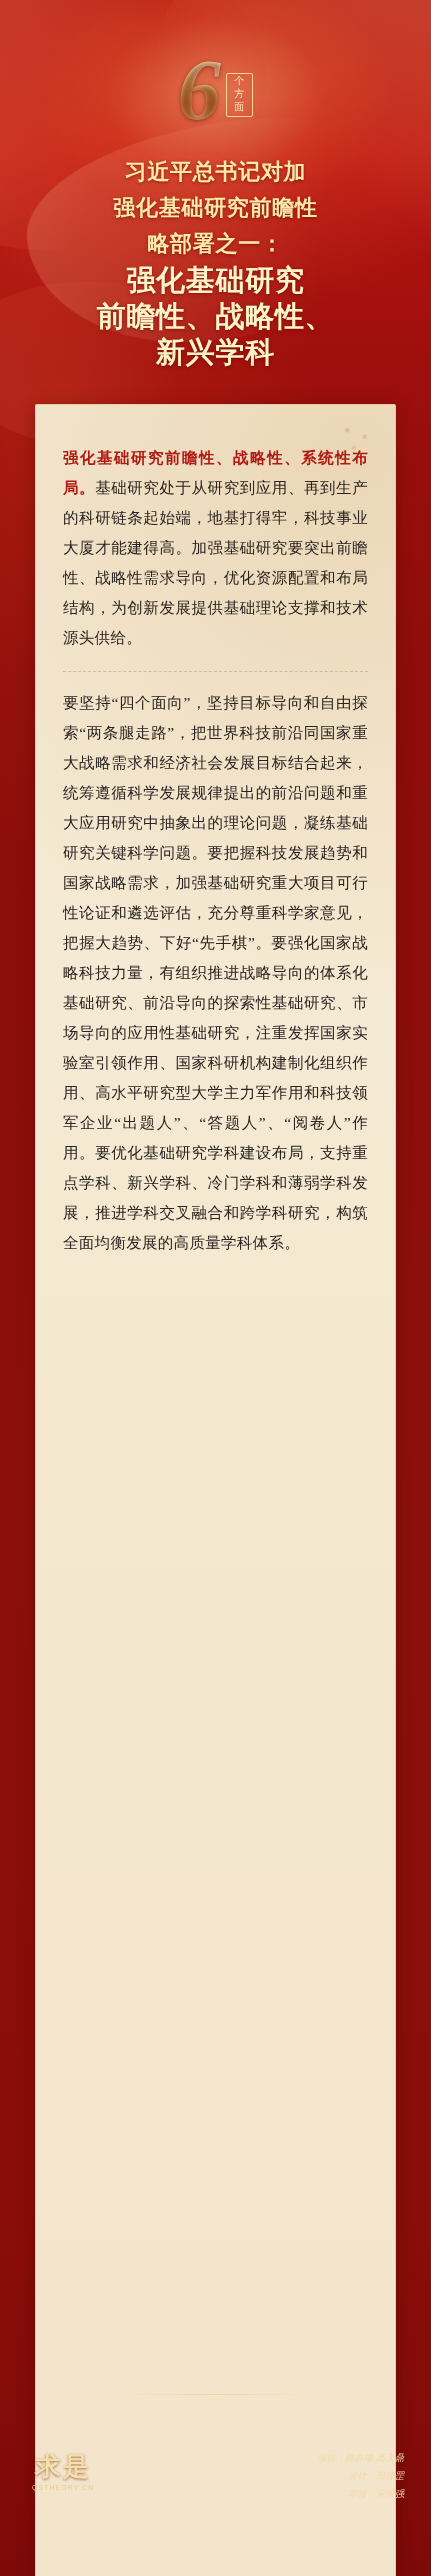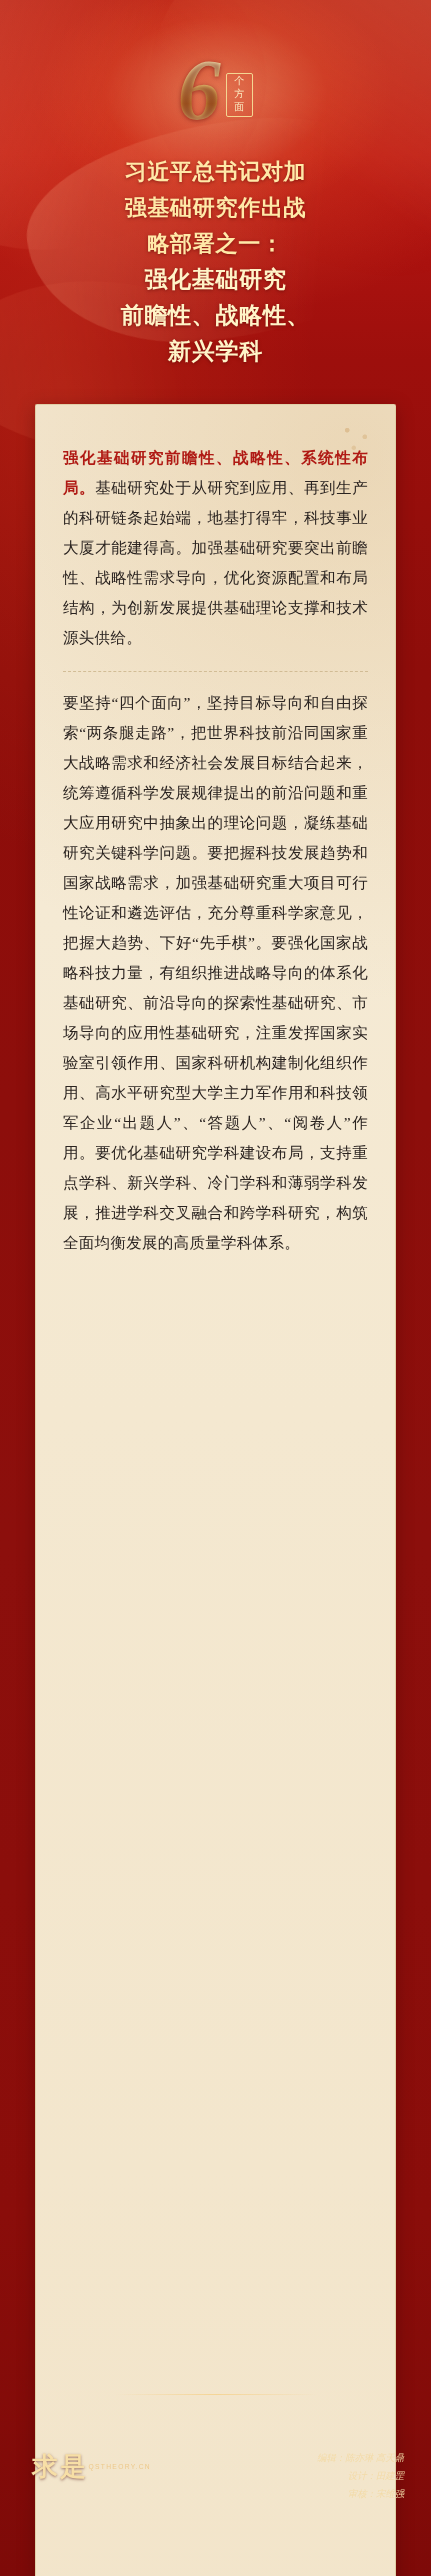--- a/index.html
+++ b/index.html
@@ -109,21 +109,21 @@
     font-family: "Liberation Serif", serif;
     font-weight: bold;
     font-size: 22px;
     line-height: 36px;
     letter-spacing: 0.7px;
     color: #ffe9a8;
     text-shadow: 0 1.3px 3.4px rgba(80,0,0,.55);
   }
   .headline .ln.strong {
     color: #fff4c8;
-    font-size: 23px;
+    font-size: 29px;
   }
 
   
   .card {
     position: absolute;
     left: 35px;
     top: 404px;
     width: 361px;
     height: 2520px;
     background:
@@ -183,21 +183,21 @@
   }
   .footer-inner {
     position: absolute;
     left: 32px; right: 27px; top: 75px;
     display: flex;
     align-items: flex-start;
     justify-content: space-between;
   }
   .logo {
     display: flex;
-    flex-direction: row;
+    flex-direction: column;
     align-items: center;
     gap: 0;
   }
   .logo-cn {
     font-family: "Liberation Serif", serif;
     font-size: 25.6px;
     font-weight: bold;
     color: #f7dfa6;
     letter-spacing: 2.7px;
     text-shadow: 0 1.3px 2.7px rgba(70,0,0,.5);
@@ -231,21 +231,21 @@
     <div class="bignum">6</div>
     <div class="numtag">
       <span>个</span>
       <span>方</span>
       <span>面</span>
     </div>
   </div>
 
   <div class="headline">
     <div class="ln">习近平总书记对加</div>
-    <div class="ln">强基础研究作出战</div>
+    <div class="ln">强化基础研究前瞻性</div>
     <div class="ln">略部署之一：</div>
     <div class="ln strong">强化基础研究</div>
     <div class="ln strong">前瞻性、战略性、</div>
     <div class="ln strong">新兴学科</div>
   </div>
 
   <div class="card">
     <p class="para">
       <span class="lead">强化基础研究前瞻性、战略性、系统性布局。</span><span>基础研究处于从研究到应用、再到生产的科研链条起始端，地基打得牢，科技事业大厦才能建得高。加强基础研究要突出前瞻性、战略性需求导向，优化资源配置和布局结构，为创新发展提供基础理论支撑和技术源头供给。</span>
     </p>

